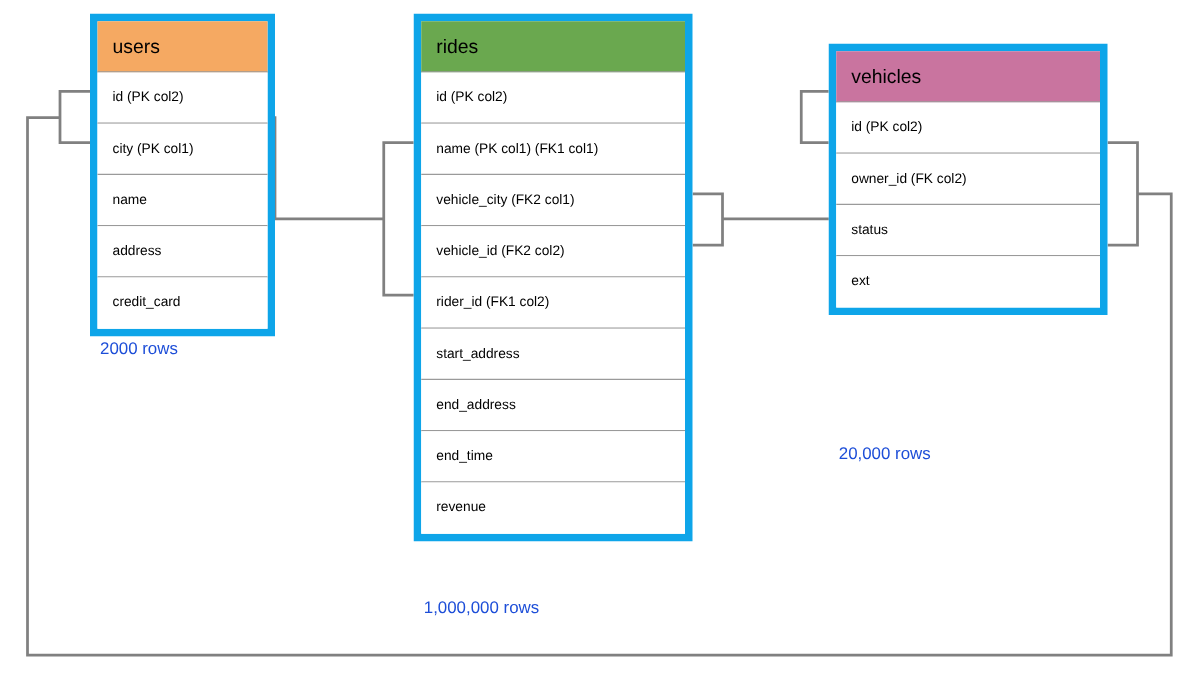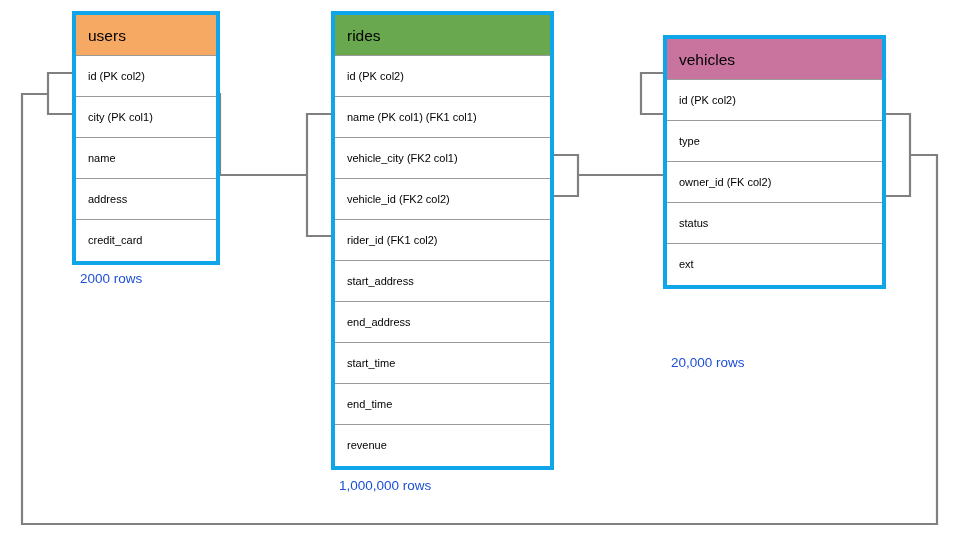--- a/index.html
+++ b/index.html
@@ -26,21 +26,21 @@
     position: absolute;
     left: 0;
     top: 0;
     width: 960px;
     height: 540px;
     pointer-events: none;
   }
   .table-card {
     position: absolute;
     box-sizing: border-box;
-    border: 4px solid #0ea5e9;
+    border: 6px solid #0ea5e9;
     background: #ffffff;
   }
   .table-header {
     box-sizing: border-box;
     height: 41px;
     line-height: 41px;
     padding: 0 0 0 12px;
     font-size: 15.5px;
     color: #000000;
     border-bottom: 1px solid #9a9a9a;
@@ -111,29 +111,27 @@
 
   <div class="table-card" style="left:331px; top:11px; width:223px;">
     <div class="table-header" style="background:#6AA84F;">rides</div>
     <div class="table-row">id (PK col2)</div>
     <div class="table-row">name (PK col1) (FK1 col1)</div>
     <div class="table-row">vehicle_city (FK2 col1)</div>
     <div class="table-row">vehicle_id (FK2 col2)</div>
     <div class="table-row">rider_id (FK1 col2)</div>
     <div class="table-row">start_address</div>
     <div class="table-row">end_address</div>
-    <div class="table-row">start_time</div>
     <div class="table-row">end_time</div>
     <div class="table-row">revenue</div>
   </div>
   <div class="row-count" style="left:339px; top:478px;">1,000,000 rows</div>
 
   <div class="table-card" style="left:663px; top:11px; width:223px;margin-top:24px;">
     <div class="table-header" style="background:#C9749F;">vehicles</div>
     <div class="table-row">id (PK col2)</div>
-    <div class="table-row">type</div>
     <div class="table-row">owner_id (FK col2)</div>
     <div class="table-row">status</div>
     <div class="table-row">ext</div>
   </div>
   <div class="row-count" style="left:671px; top:355px;">20,000 rows</div>
 
 </div>
 
 </body></html>

